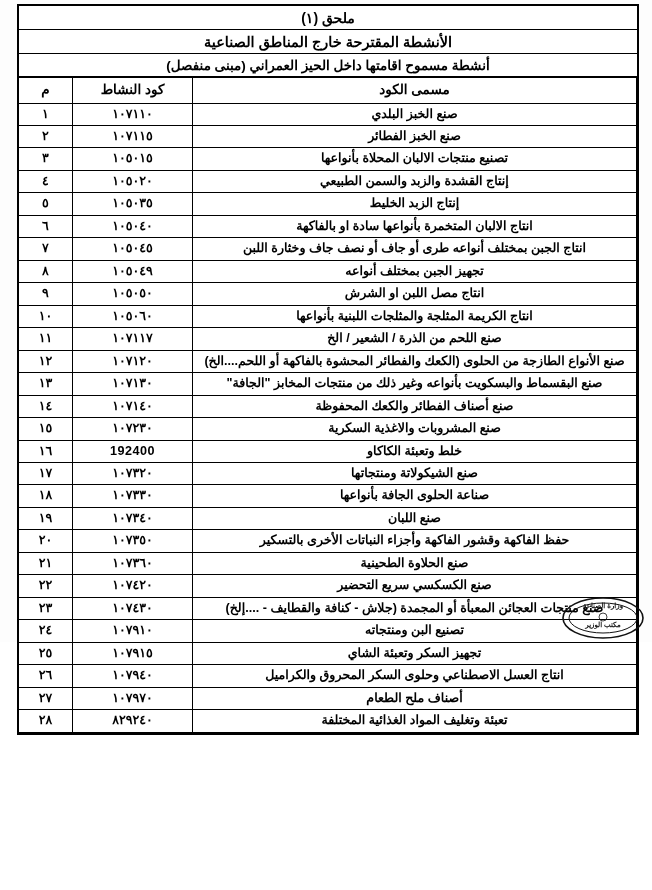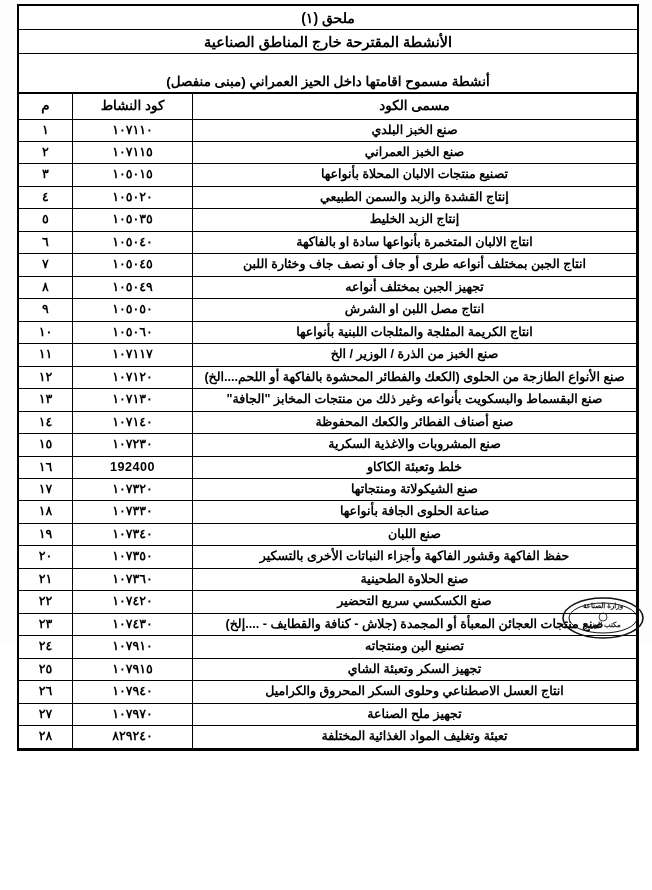--- a/index.html
+++ b/index.html
@@ -32,21 +32,20 @@
   }
   .title-row {
     border-bottom: 1.5px solid #000;
     text-align: center;
     padding: 4px 0 3px 0;
     font-weight: bold;
     font-size: 14.5px;
   }
   .title-row.sub {
     padding: 3px 0 3px 0;
-    margin-top: 16px;
   }
   .annex {
     font-size: 14px;
     font-weight: bold;
     letter-spacing: 0px;
   }
   .main-title {
     font-size: 14.5px;
     font-weight: bold;
     margin-top: 48px;
@@ -132,21 +131,21 @@
           <th class="num">م</th>
         </tr>
       </thead>
       <tbody id="rows-body">
           <tr>
             <td class="name">صنع الخبز البلدي</td>
             <td class="code">١٠٧١١٠</td>
             <td class="num">١</td>
           </tr>
           <tr>
-            <td class="name">صنع الخبز العمراني</td>
+            <td class="name">صنع الخبز الفطائر</td>
             <td class="code">١٠٧١١٥</td>
             <td class="num">٢</td>
           </tr>
           <tr>
             <td class="name">تصنيع منتجات الالبان المحلاة بأنواعها</td>
             <td class="code">١٠٥٠١٥</td>
             <td class="num">٣</td>
           </tr>
           <tr>
             <td class="name">إنتاج القشدة والزبد والسمن الطبيعي</td>
@@ -177,21 +176,21 @@
             <td class="name">انتاج مصل اللبن او الشرش</td>
             <td class="code">١٠٥٠٥٠</td>
             <td class="num">٩</td>
           </tr>
           <tr>
             <td class="name">انتاج الكريمة المثلجة والمثلجات اللبنية بأنواعها</td>
             <td class="code">١٠٥٠٦٠</td>
             <td class="num">١٠</td>
           </tr>
           <tr>
-            <td class="name">صنع الخبز من الذرة / الوزير / الخ</td>
+            <td class="name">صنع اللحم من الذرة / الشعير / الخ</td>
             <td class="code">١٠٧١١٧</td>
             <td class="num">١١</td>
           </tr>
           <tr>
             <td class="name">صنع الأنواع الطازجة من الحلوى (الكعك والفطائر المحشوة بالفاكهة أو اللحم....الخ)</td>
             <td class="code">١٠٧١٢٠</td>
             <td class="num">١٢</td>
           </tr>
           <tr>
             <td class="name">صنع البقسماط والبسكويت بأنواعه وغير ذلك من منتجات المخابز "الجافة"</td>
@@ -257,21 +256,21 @@
             <td class="name">تجهيز السكر وتعبئة الشاي</td>
             <td class="code">١٠٧٩١٥</td>
             <td class="num">٢٥</td>
           </tr>
           <tr>
             <td class="name">انتاج العسل الاصطناعي وحلوى السكر المحروق والكراميل</td>
             <td class="code">١٠٧٩٤٠</td>
             <td class="num">٢٦</td>
           </tr>
           <tr>
-            <td class="name">تجهيز ملح الصناعة</td>
+            <td class="name">أصناف ملح الطعام</td>
             <td class="code">١٠٧٩٧٠</td>
             <td class="num">٢٧</td>
           </tr>
           <tr>
             <td class="name">تعبئة وتغليف المواد الغذائية المختلفة</td>
             <td class="code">٨٢٩٢٤٠</td>
             <td class="num">٢٨</td>
           </tr>
         </tbody>
     </table>

